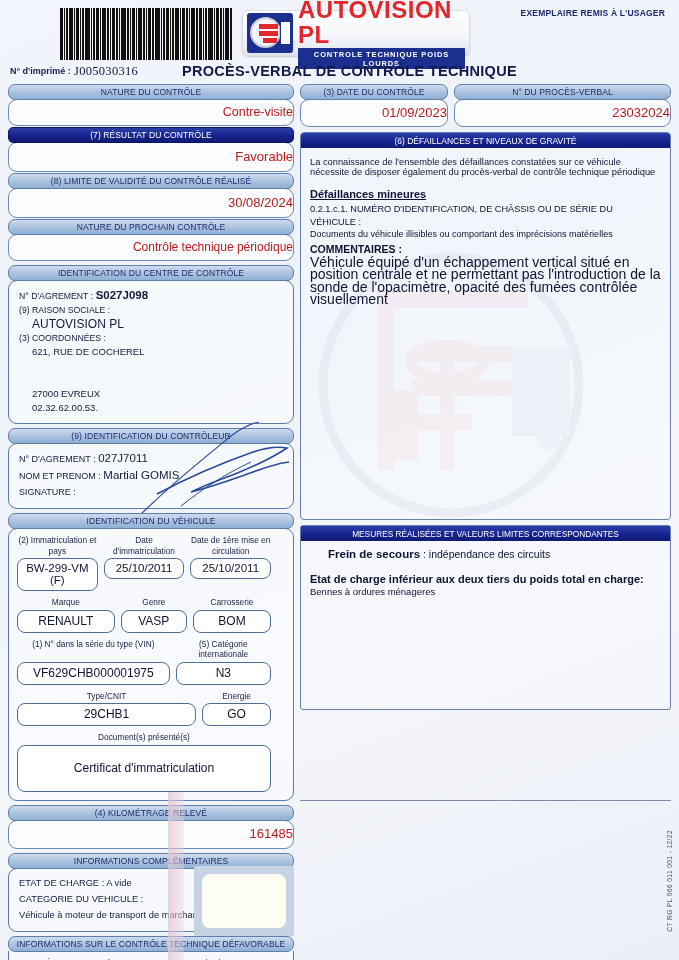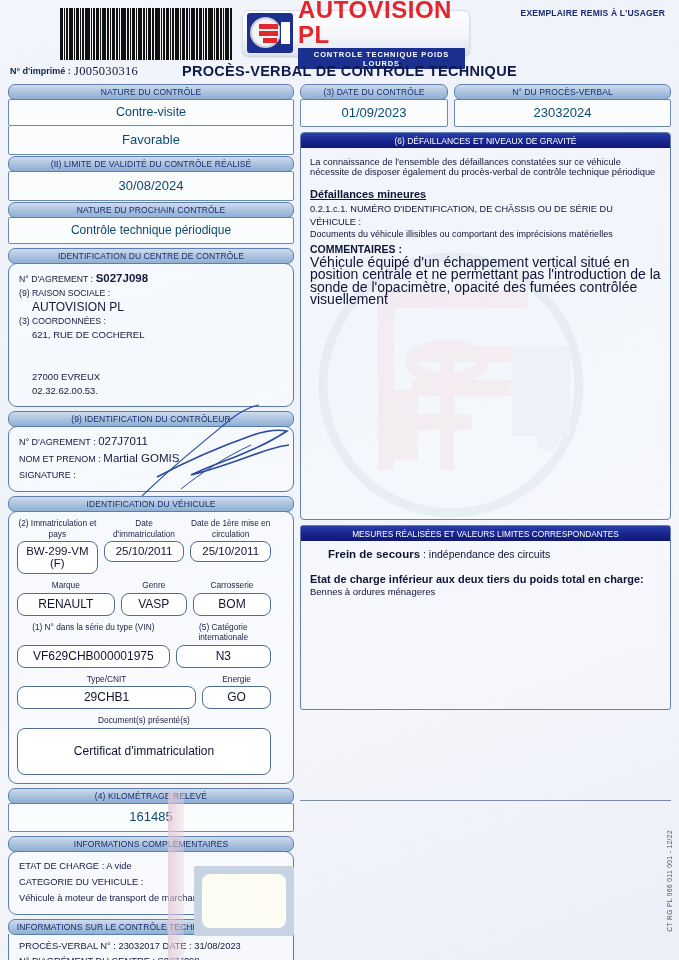--- a/index.html
+++ b/index.html
@@ -135,23 +135,23 @@
   }
   .fld-head.dark {
     background: linear-gradient(180deg,#2a3fa8 0%, #16218c 60%, #101a73 100%);
     border-color: #0d1560;
     color: #ffffff;
     border-radius: 5px;
   }
   .fld-box {
     background: #fbfcfe;
     border: 1px solid #6d8ab5;
-    border-radius: 2px;
-    text-align: center;
-    color: #0c4a6e;
+    border-radius: 9px;
+    text-align: right;
+    color: #b91c1c;
   }
   .sec-panel {
     border: 1px solid #5a7aab;
     border-radius: 9px;
     background: rgba(252,253,255,0.55);
   }
 
   
   .left-col { position: absolute; left: 8px; top: 84px; width: 286px; }
   .r-val {
@@ -355,20 +355,21 @@
     <div class="imprime-label">N° d'imprimé :</div>
     <div class="imprime-value">J005030316</div>
     <div class="doc-title">PROCÈS-VERBAL DE CONTRÔLE TECHNIQUE</div>
   </div>
 
   <div class="left-col">
 
     <div class="fld-head">NATURE DU CONTRÔLE</div>
     <div class="fld-box r-val" style="margin-top:-1px">Contre-visite</div>
 
+    <div class="fld-head dark" style="margin-top:1px">(7) RÉSULTAT DU CONTRÔLE</div>
     <div class="fld-box result-val" style="margin-top:-1px">Favorable</div>
 
     <div class="fld-head" style="margin-top:1px">(8) LIMITE DE VALIDITÉ DU CONTRÔLE RÉALISÉ</div>
     <div class="fld-box limite-val" style="margin-top:-1px">30/08/2024</div>
 
     <div class="fld-head" style="margin-top:1px">NATURE DU PROCHAIN CONTRÔLE</div>
     <div class="fld-box prochain-val" style="margin-top:-1px">Contrôle technique périodique</div>
 
     <div class="fld-head" style="margin-top:4px">IDENTIFICATION DU CENTRE DE CONTRÔLE</div>
     <div class="sec-panel centre-body" style="margin-top:-1px">

